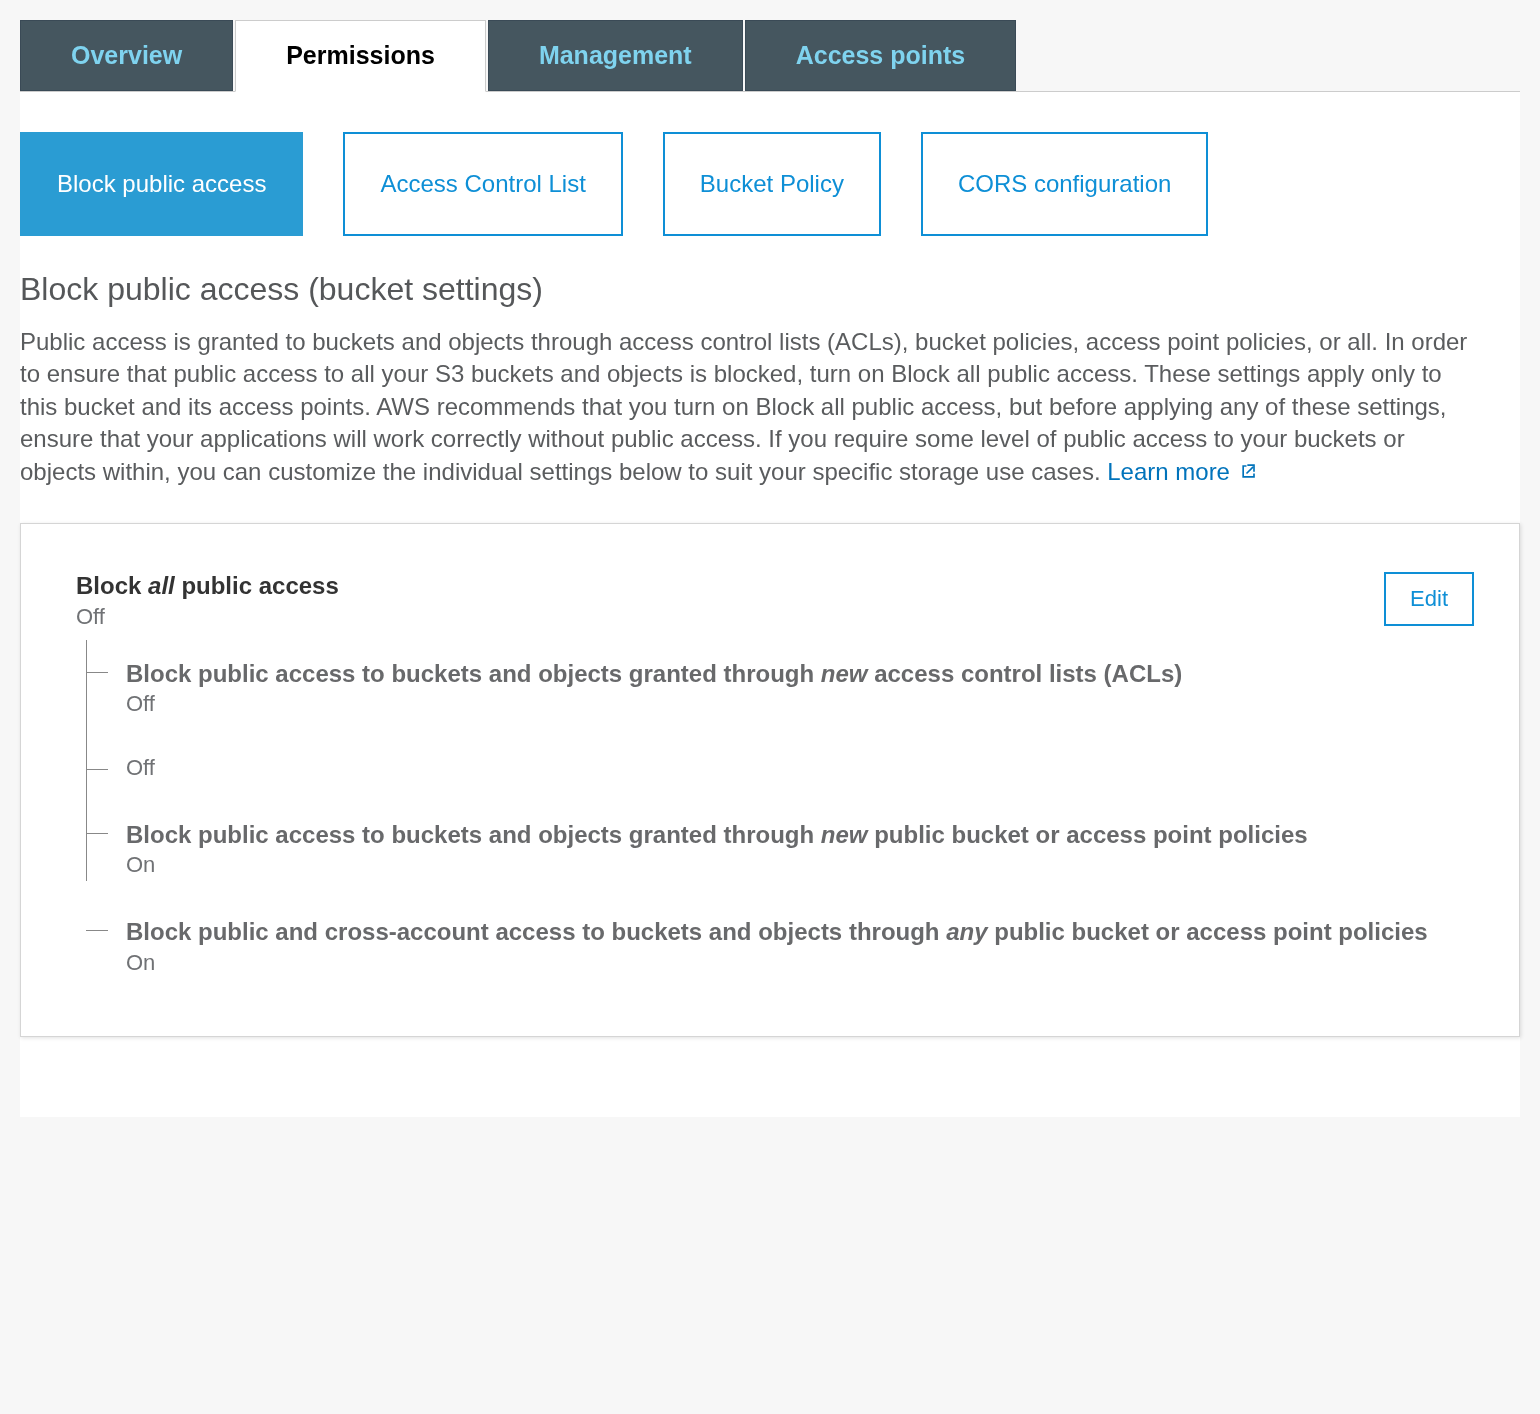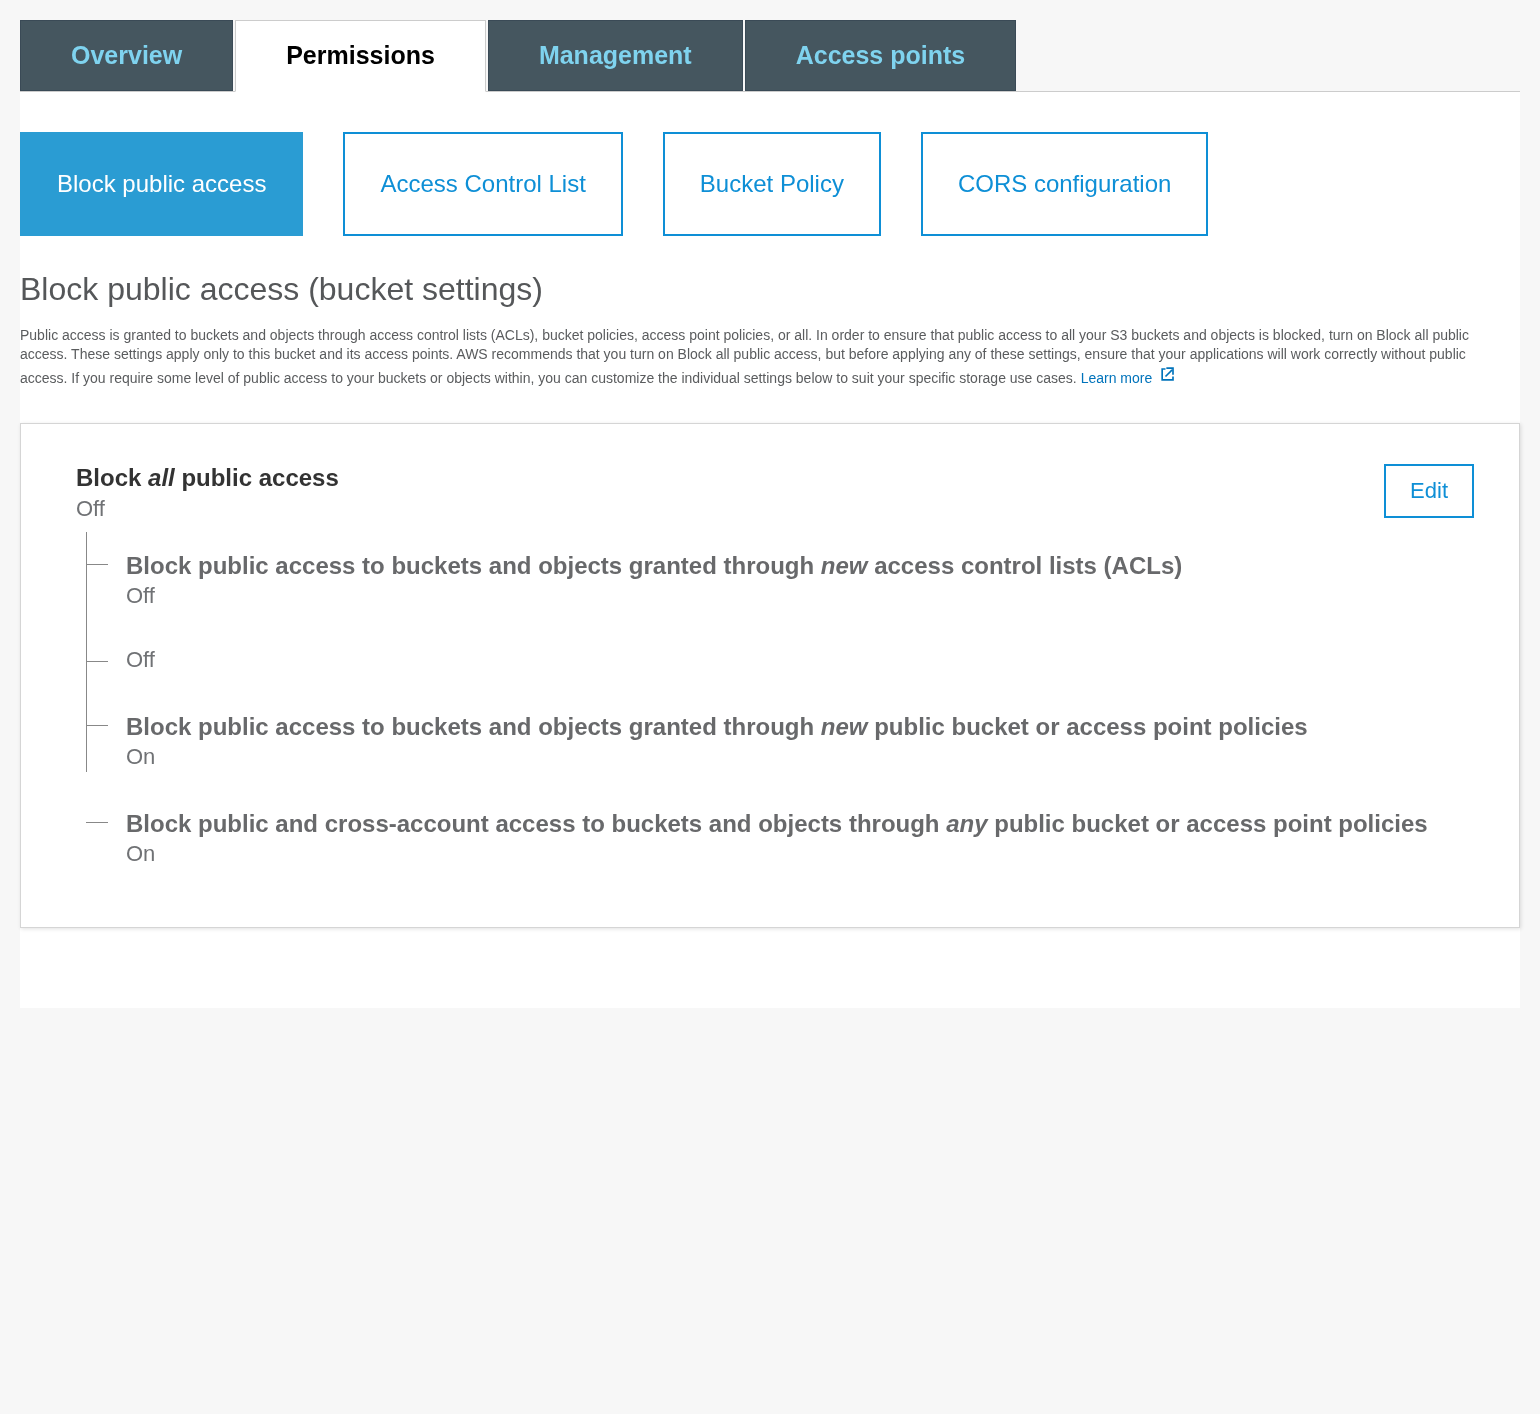--- a/index.html
+++ b/index.html
@@ -67,21 +67,21 @@
       color: #fff;
       border: 2px solid #2a9cd3;
     }
     .section-title {
       font-size: 32px;
       font-weight: 400;
       color: #555759;
       margin-bottom: 18px;
     }
     .section-desc {
-      font-size: 14px;
+      font-size: 24px;
       line-height: 1.35;
       color: #5a5c5e;
       margin-bottom: 34px;
       max-width: 1465px;
     }
     .learn-more {
       color: #0073bb;
       text-decoration: none;
       cursor: pointer;
     }
@@ -98,20 +98,21 @@
       border: 1px solid #d5d5d5;
       box-shadow: 1px 1px 4px rgba(0,0,0,0.12);
       padding: 40px 45px 60px 55px;
       background: #fff;
       position: relative;
     }
     .panel-header-row {
       display: flex;
       justify-content: space-between;
       align-items: flex-start;
+      margin-top: 8px;
     }
     .block-all-title {
       font-size: 24px;
       font-weight: 700;
       color: #333;
       margin-bottom: 4px;
     }
     .block-all-title .italic {
       font-style: italic;
     }

